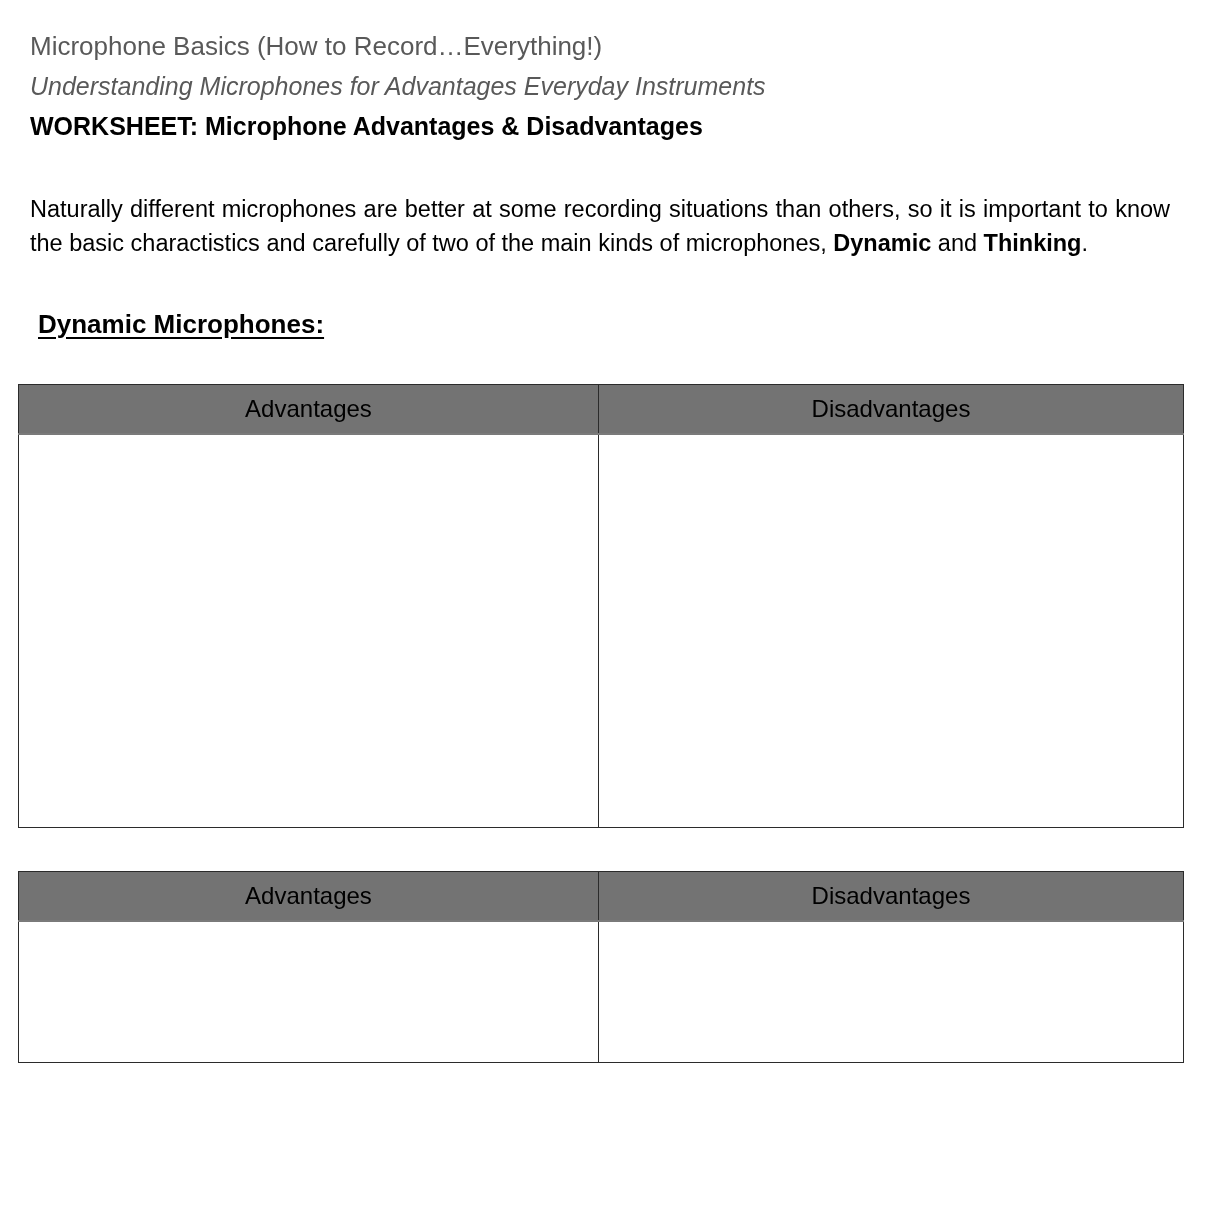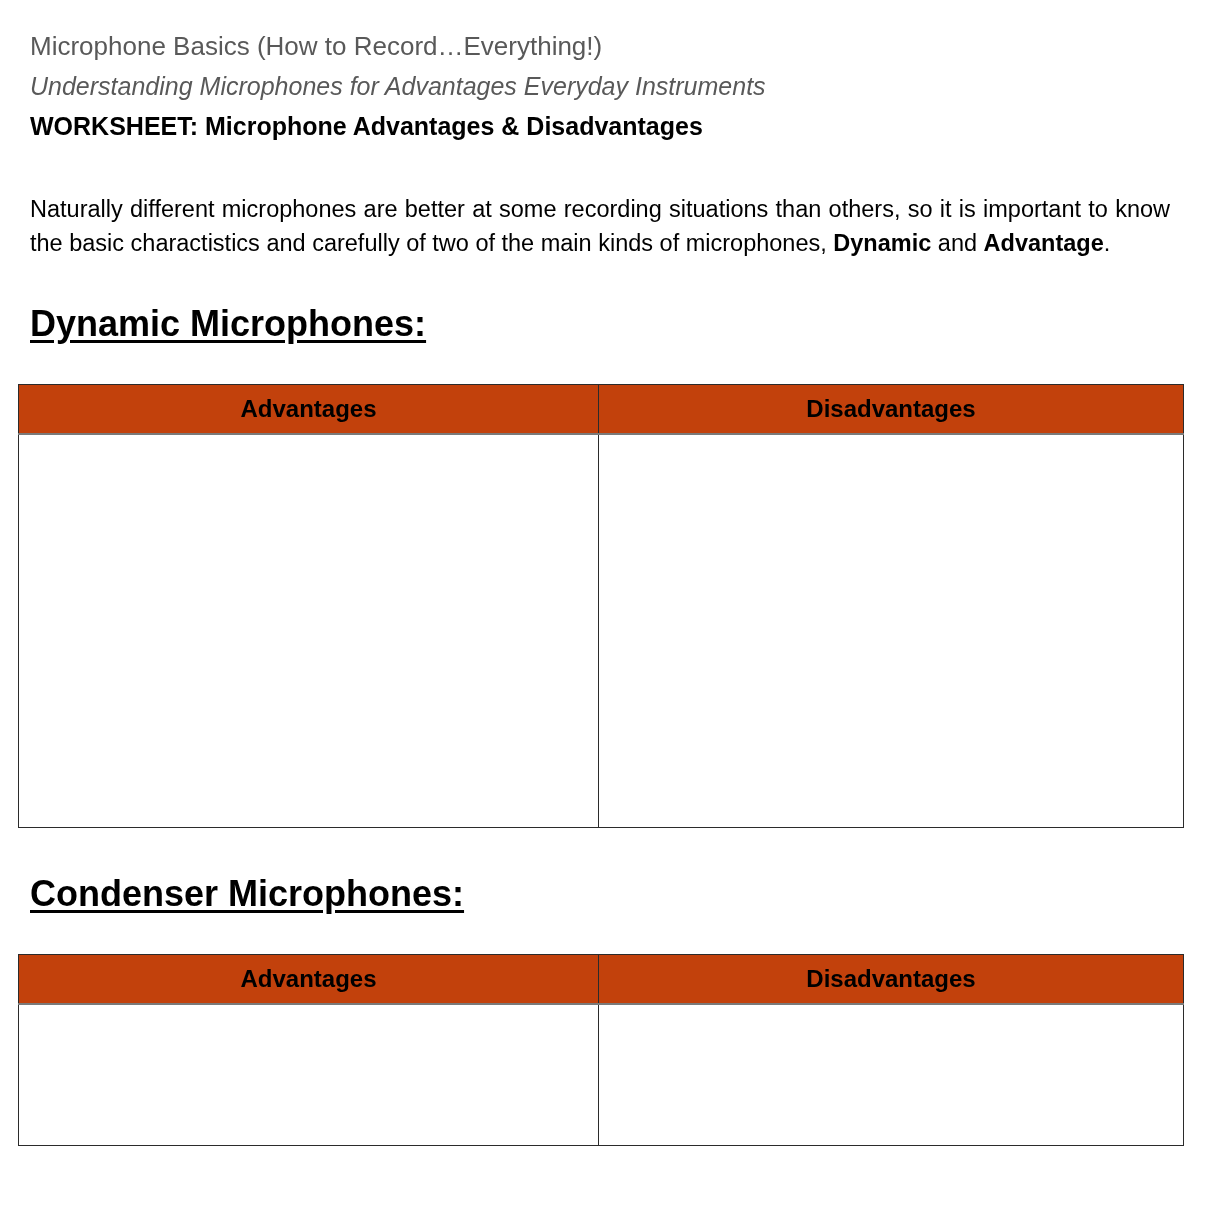--- a/index.html
+++ b/index.html
@@ -70,23 +70,23 @@
     margin-top: 34px;
     text-align: left;
   }
   .para b {
     font-weight: bold;
     margin-top: 44px;
   }
 
   
   .section-heading {
-    margin: 0;
+    margin: 8px;
     padding: 0 30px;
-    font-size: 36px;
+    font-size: 26px;
     line-height: 34px;
     font-weight: bold;
     color: #000000;
   }
   .section-heading span {
     text-decoration: underline;
     text-underline-offset: 4px;
   }
   .section-heading.dynamic { margin-top: 47px; }
   .section-heading.condenser { margin-top: 49px; }
@@ -103,26 +103,26 @@
     border-collapse: collapse;
     table-layout: fixed;
   }
   table.sheet th,
   table.sheet td {
     border: 1.5px solid #2b2b2b;
     padding: 0;
     margin: 0;
   }
   table.sheet th {
-    background: #c2410c;
+    background: #737373;
     height: 48px;
     text-align: center;
     vertical-align: middle;
     font-size: 24px;
-    font-weight: bold;
+    font-weight: normal;
     color: #000000;
     border-bottom: 2px solid #7a7a7a;
   }
   table.sheet td.fill {
     background: #ffffff;
     vertical-align: top;
   }
   table.sheet col.left  { width: 580px; }
   table.sheet col.right { width: 585px; }
 
@@ -134,21 +134,21 @@
 
 <div class="page">
 
   <div class="doc-header">
     <div class="doc-title">Microphone Basics (How to Record…Everything!)</div>
     <div class="doc-subtitle">Understanding Microphones for Advantages Everyday Instruments</div>
     <div class="doc-worksheet">WORKSHEET: Microphone Advantages &amp; Disadvantages</div>
   </div>
 
   <div class="body-wrap">
-    <p class="para first"><span>Naturally different microphones are better at some recording situations than others, so it is important to know the basic charactistics and carefully of two of the main kinds of microphones, </span><b>Dynamic</b><span> and </span><b>Advantage</b><span>.</span></p>
+    <p class="para first"><span>Naturally different microphones are better at some recording situations than others, so it is important to know the basic charactistics and carefully of two of the main kinds of microphones, </span><b>Dynamic</b><span> and </span><b>Thinking</b><span>.</span></p>
 
   </div>
 
   <h2 class="section-heading dynamic"><span>Dynamic Microphones:</span></h2>
 
   <div class="tbl-wrap dynamic">
     <table class="sheet">
       <colgroup>
         <col class="left">
         <col class="right">
@@ -161,21 +161,20 @@
       </thead>
       <tbody>
         <tr>
           <td class="fill"></td>
           <td class="fill"></td>
         </tr>
       </tbody>
     </table>
   </div>
 
-  <h2 class="section-heading condenser"><span>Condenser Microphones:</span></h2>
 
   <div class="tbl-wrap condenser">
     <table class="sheet">
       <colgroup>
         <col class="left">
         <col class="right">
       </colgroup>
       <thead>
         <tr>
           <th>Advantages</th>

